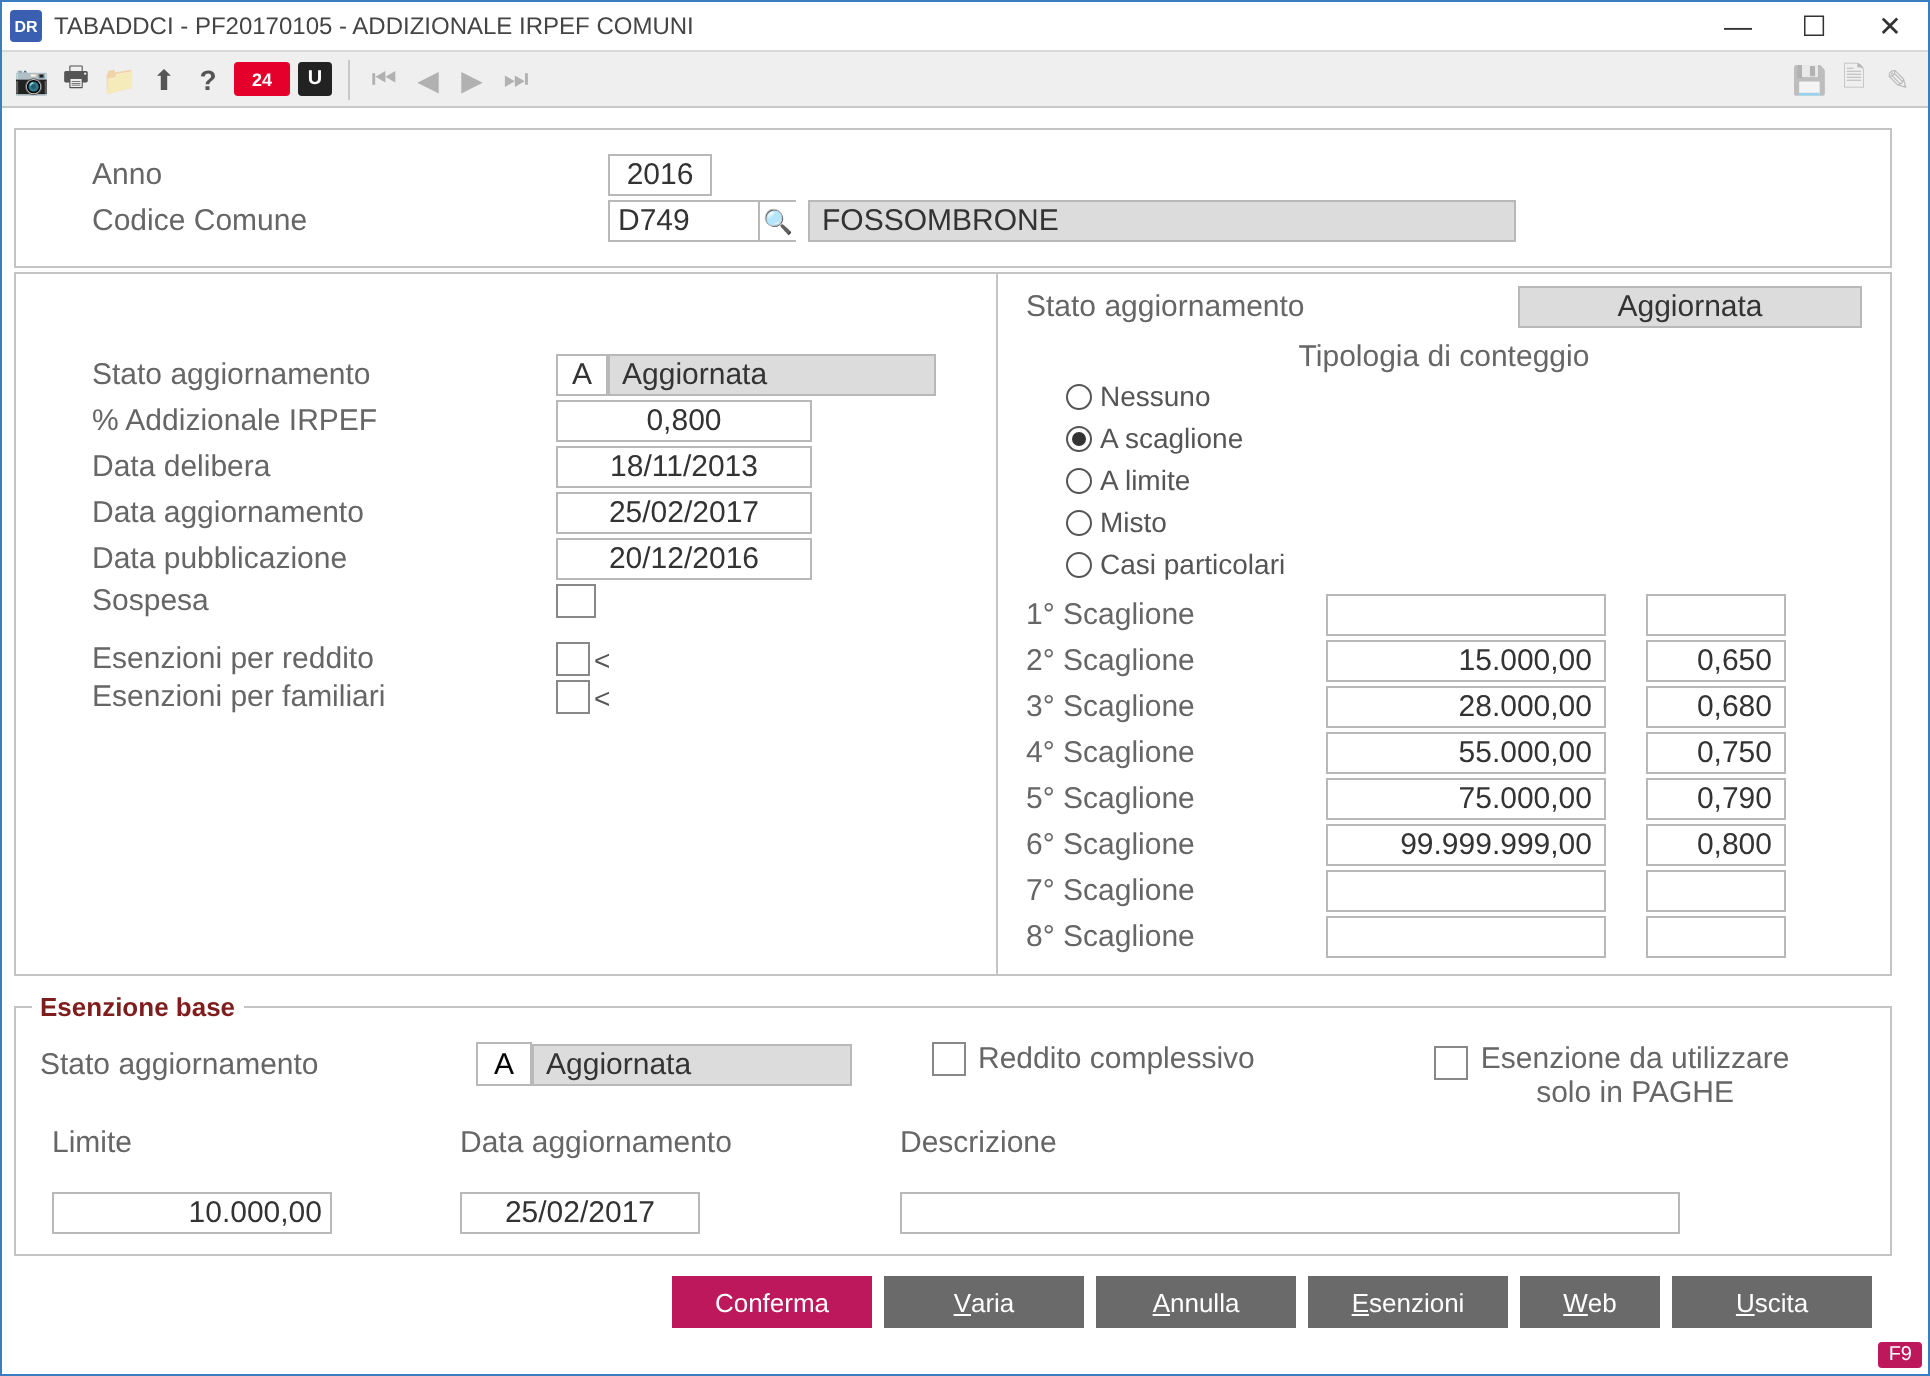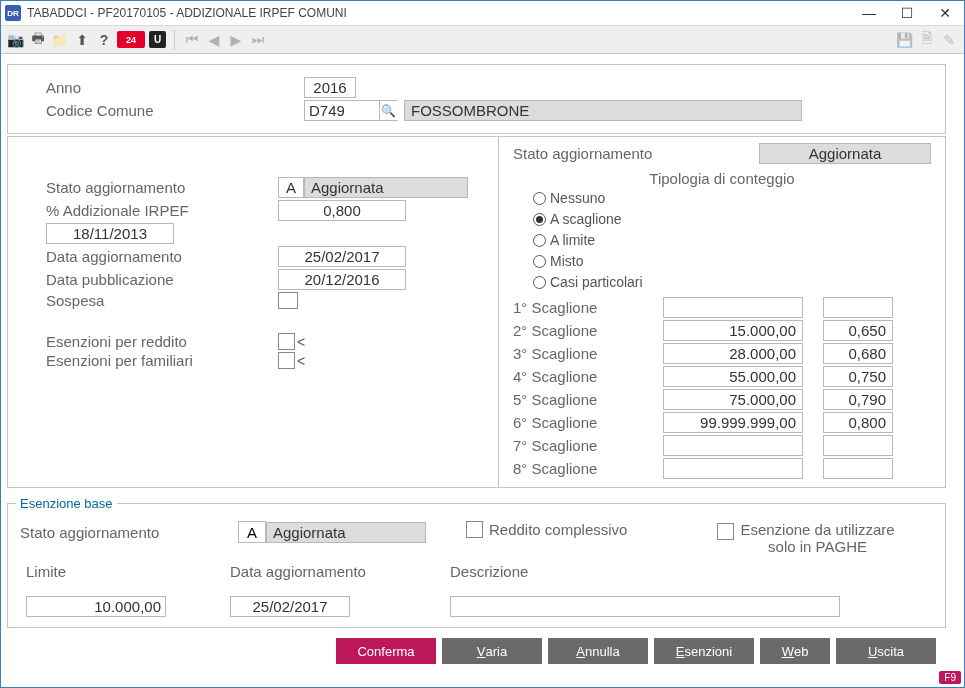--- a/index.html
+++ b/index.html
@@ -11,21 +11,21 @@
 .titlebar .winbtns { display: flex; height: 100%; }
 .titlebar .winbtn { width: 38px; display: flex; align-items: center; justify-content: center; font-size: 14px; color: #333; }
 .toolbar { height: 28px; background: #efefef; border-bottom: 1px solid #c8c8c8; display: flex; align-items: center; padding: 0 6px; gap: 4px; }
 .toolbar .tb-icon { width: 18px; height: 18px; display: flex; align-items: center; justify-content: center; font-size: 14px; color: #555; }
 .toolbar .tb-icon.red24 { background: #e4002b; color: #fff; font-size: 9px; font-weight: bold; width: 28px; height: 17px; border-radius: 2px; }
 .toolbar .tb-icon.blackU { background: #222; color: #fff; font-size: 10px; font-weight: bold; width: 17px; height: 17px; border-radius: 2px; }
 .toolbar .sep { width: 1px; height: 20px; background: #c8c8c8; margin: 0 4px; }
 .toolbar .right { margin-left: auto; display: flex; gap: 4px; }
 .content { flex: 1; padding: 10px 18px 6px 6px; display: flex; flex-direction: column; gap: 2px; }
 fieldset { border: 1px solid #c4c4c4; margin: 0; padding: 6px 8px; }
-legend { font-size: 13px; color: #0369a1; padding: 0 4px; }
+legend { font-size: 13px; color: #7f1d1d; padding: 0 4px; font-weight: bold; }
 .top-block { padding: 10px 20px 10px 38px; border: 1px solid #c4c4c4; }
 .row { display: flex; align-items: center; margin: 2px 0; }
 .lbl { font-size: 15px; color: #666; }
 .inp { background: #fff; border: 1px solid #b8b8b8; height: 21px; font-size: 15px; color: #333; padding: 0 4px; }
 .inp.center { text-align: center; }
 .inp.right { text-align: right; }
 .grey { background: #dcdcdc; border: 1px solid #b8b8b8; height: 21px; font-size: 15px; color: #333; padding: 0 6px; display: flex; align-items: center; }
 .mid-block { display: flex; border: 1px solid #c4c4c4; }
 .mid-left { width: 490px; padding: 10px 10px 10px 38px; }
 .mid-right { flex: 1; padding: 6px 14px 6px 14px; border-left: 1px solid #c4c4c4; }
@@ -103,52 +103,53 @@
   <div class="content">
     <div class="top-block">
       <div class="row">
         <div class="lbl" style="width:258px">Anno</div>
         <input class="inp center" style="width: 52px;" value="2016">
       </div>
       <div class="row">
         <div class="lbl" style="width:258px">Codice Comune</div>
         <input class="inp" style="width: 76px;" value="D749">
         <span class="search-icon">🔍</span>
-        <div class="grey" style="width:398px; margin-left:6px">FOSSOMBRONE</div>
+        <div class="grey" style="width:354px; margin-left:6px">FOSSOMBRONE</div>
       </div>
     </div>
 
     <div class="mid-block">
       <div class="mid-left">
         <div style="height:28px"></div>
         <div class="row">
           <div class="lbl">Stato aggiornamento</div>
           <input class="inp center" style="width: 26px;" value="A">
           <div class="grey" style="width:164px">Aggiornata</div>
         </div>
         <div class="row">
           <div class="lbl">% Addizionale IRPEF</div>
           <input class="inp" value="0,800" style="">
         </div>
         <div class="row">
+          <div class="lbl">Data delibera</div>
           <input class="inp" value="18/11/2013" style="">
         </div>
         <div class="row">
           <div class="lbl">Data aggiornamento</div>
           <input class="inp" value="25/02/2017" style="">
         </div>
         <div class="row">
           <div class="lbl">Data pubblicazione</div>
           <input class="inp" value="20/12/2016" style="">
         </div>
         <div class="row">
           <div class="lbl">Sospesa</div>
           <span class="chk" style="width:20px"></span>
         </div>
-        <div class="row" style="margin-top:24px">
+        <div class="row" style="margin-top:12px">
           <div class="lbl">Esenzioni per reddito</div>
           <div class="chk-less">
               <span class="chk"></span>
               <span class="lt">&lt;</span>
             </div>
         </div>
         <div class="row">
           <div class="lbl">Esenzioni per familiari</div>
           <div class="chk-less">
               <span class="chk"></span>

